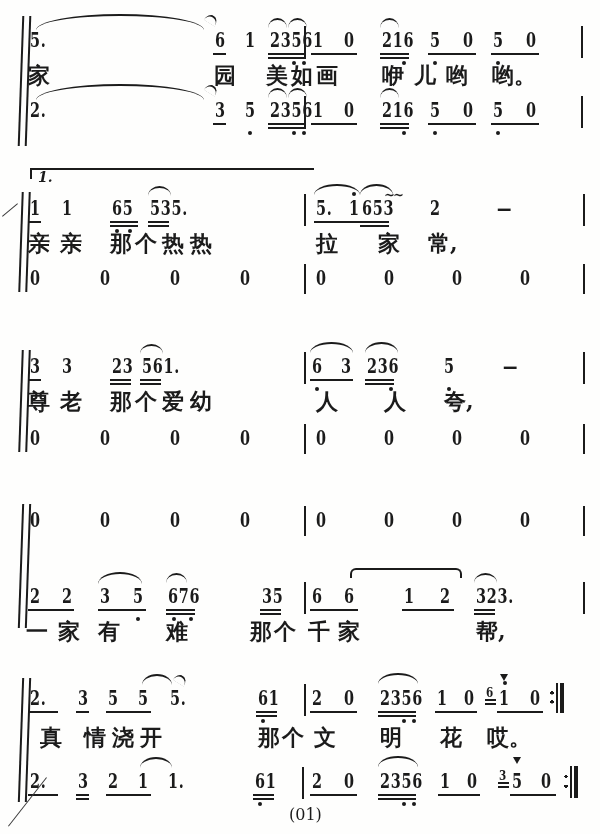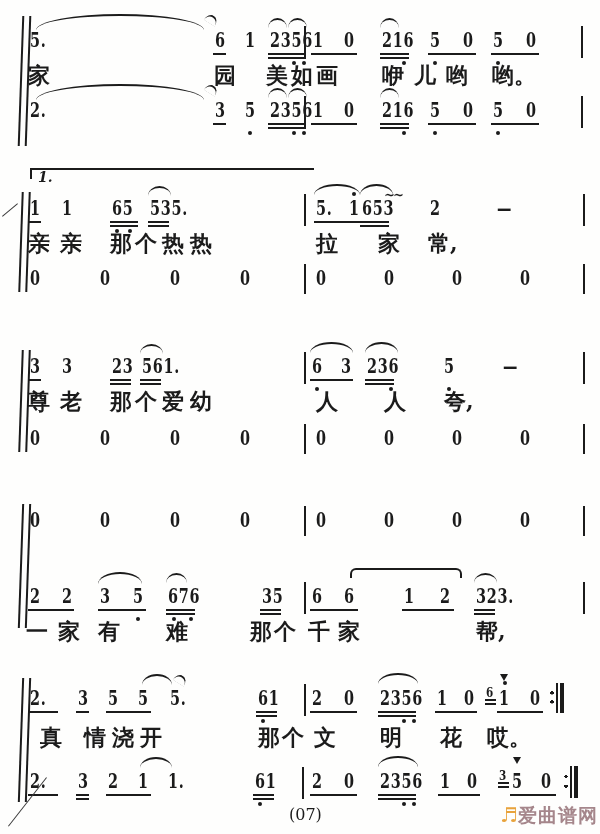--- a/index.html
+++ b/index.html
@@ -46,22 +46,21 @@
   
   .pagenum{position:absolute;left:289px;top:805px;font:400 16px "DejaVu Serif",serif;color:#1b1b1b;}
   .wm{position:absolute;left:500px;top:803px;white-space:nowrap;}
   .wmicon{font:700 20px "DejaVu Sans",sans-serif;color:#e8a33c;vertical-align:top;}
   .wmtext{font:700 19px "DejaVu Serif",serif;color:#a5868b;letter-spacing:1px;vertical-align:top;}
 </style>
 </head>
 <body>
 
 <div class="sheet" id="sheet">
-  <div class="pagenum">(07)</div>
-  <div class="wm"><span class="wmicon">♬</span><span class="wmtext">爱曲谱网</span></div>
+  <div class="pagenum">(01)</div>
 <div class="it bk" style="left: 20px; top: 16px; height: 130px;"></div>
     <div class="it nt" style="left: 30px; top: 30px;">5.</div>
     <div class="it nt" style="left: 215px; top: 30px;">6</div>
     <div class="it nt" style="left: 245px; top: 30px;">1</div>
     <div class="it nt" style="left: 270px; top: 30px;">2356</div>
     <div class="it nt" style="left: 313px; top: 30px;">1</div>
     <div class="it nt" style="left: 344px; top: 30px;">0</div>
     <div class="it nt" style="left: 382px; top: 30px;">216</div>
     <div class="it nt" style="left: 430px; top: 30px;">5</div>
     <div class="it nt" style="left: 463px; top: 30px;">0</div>

